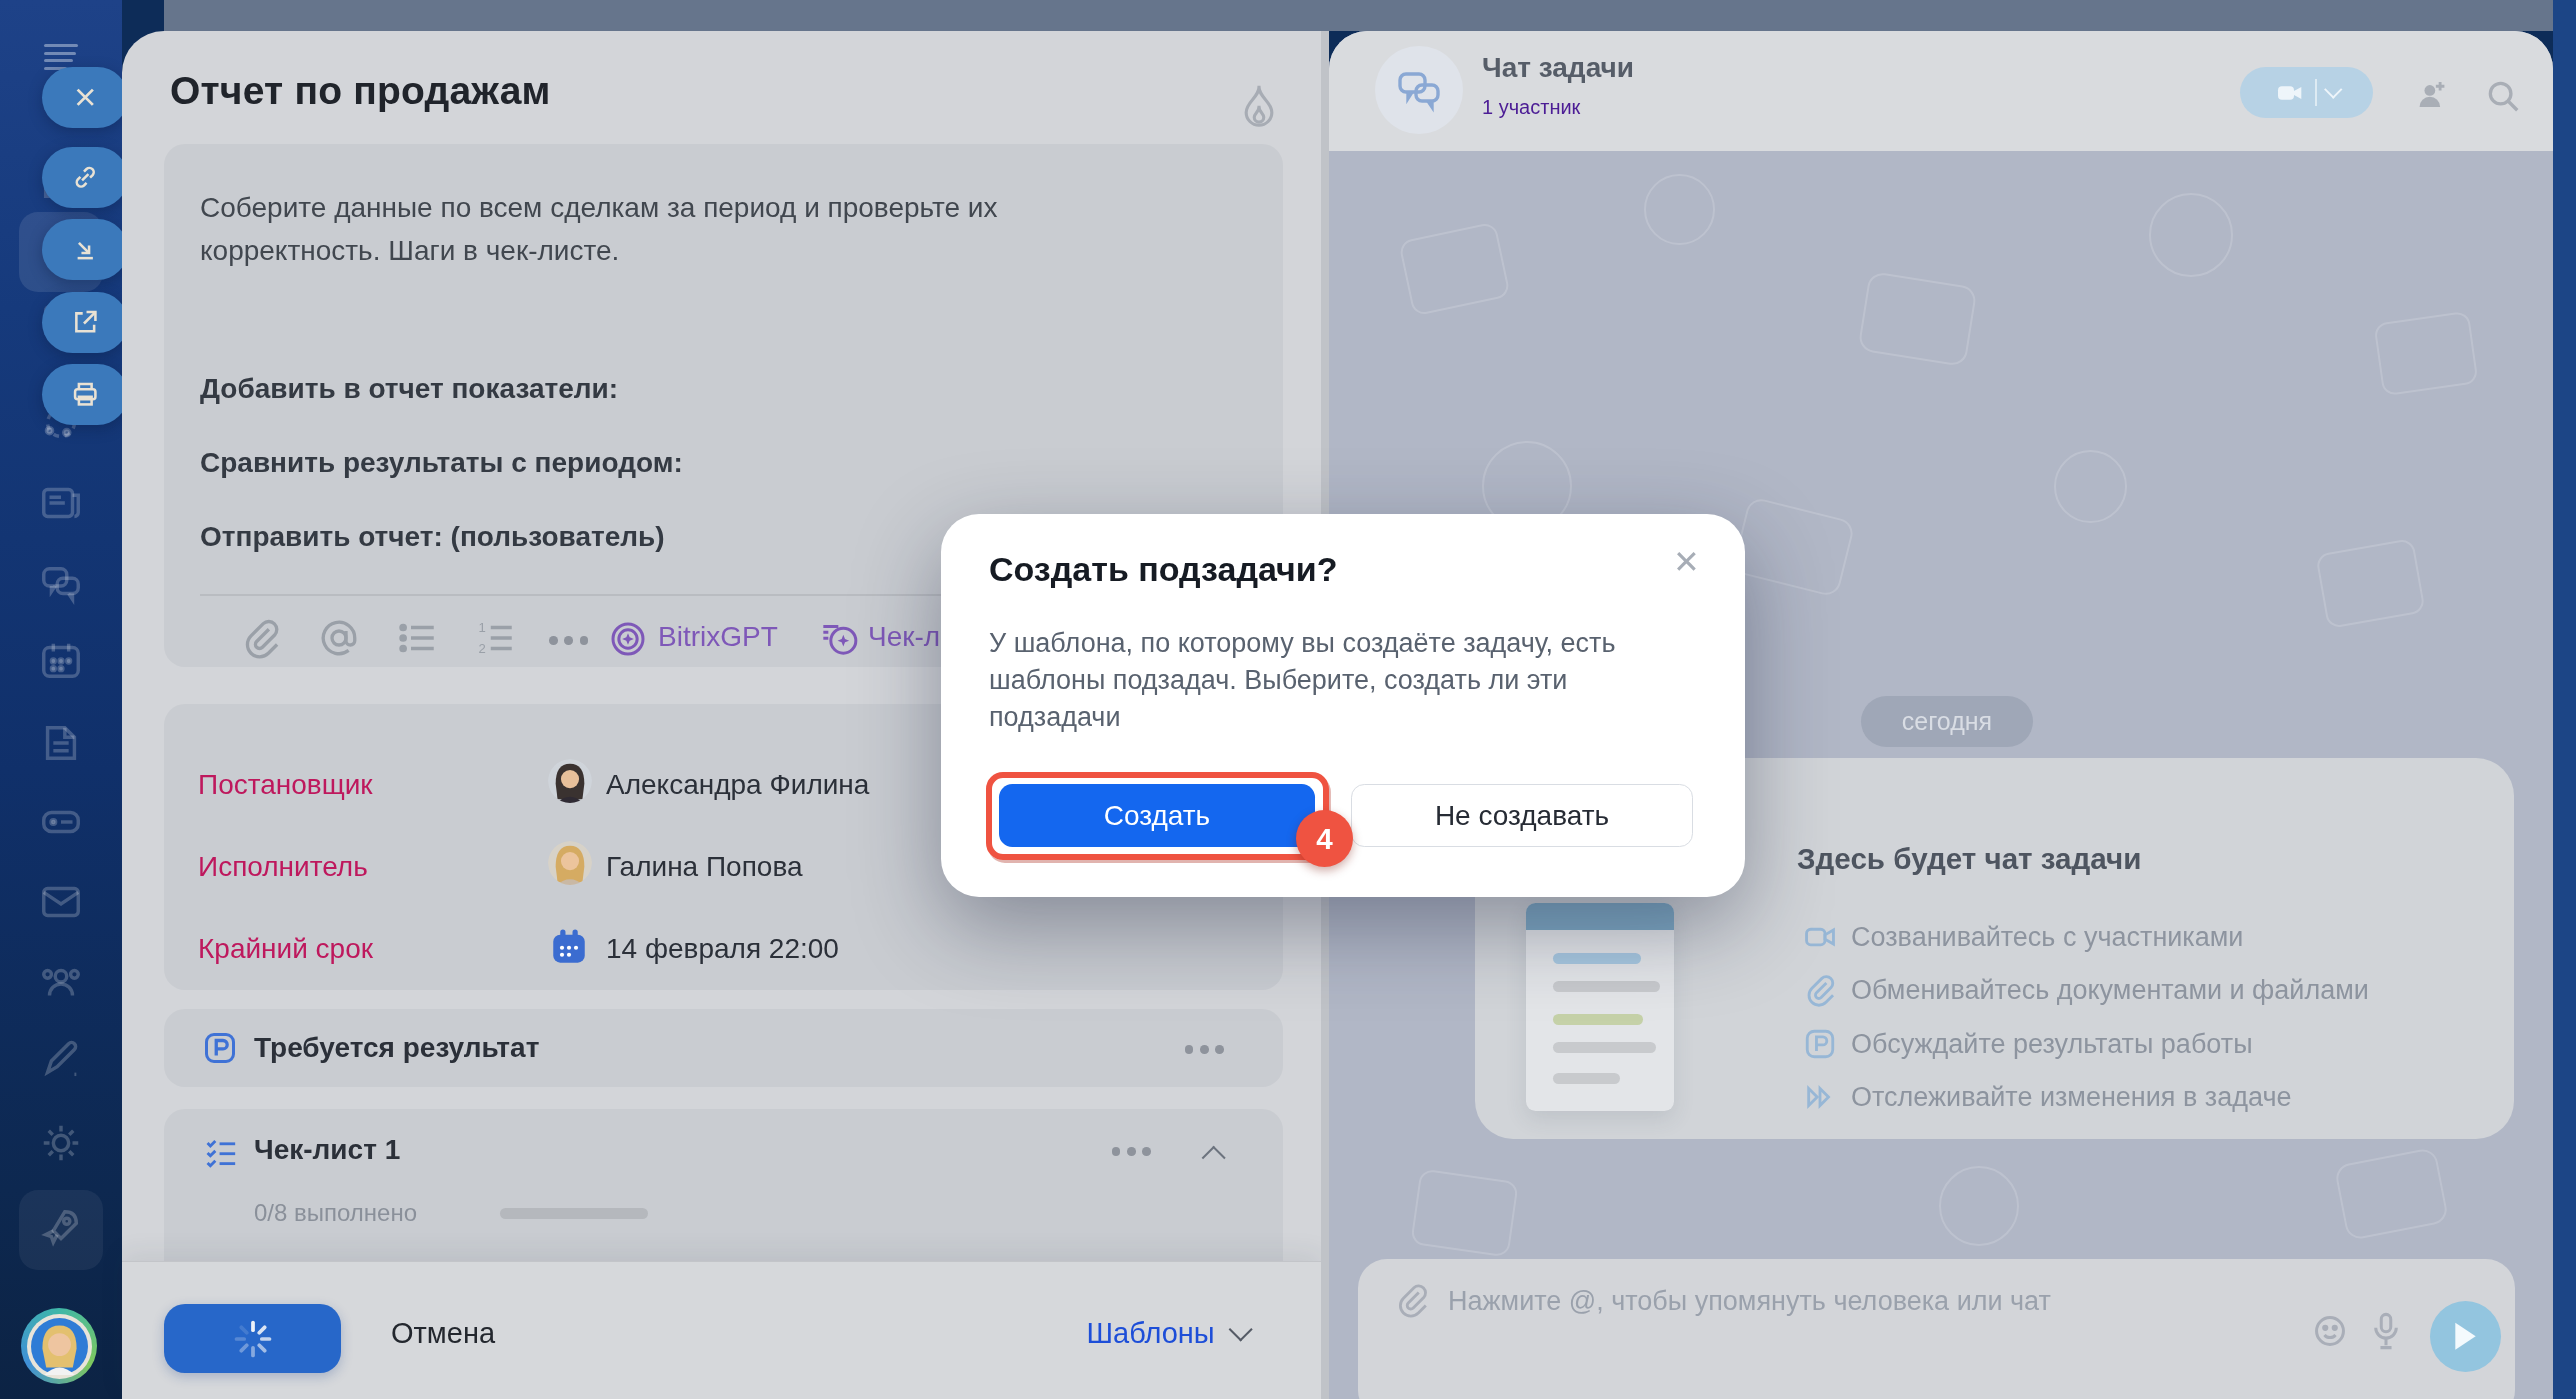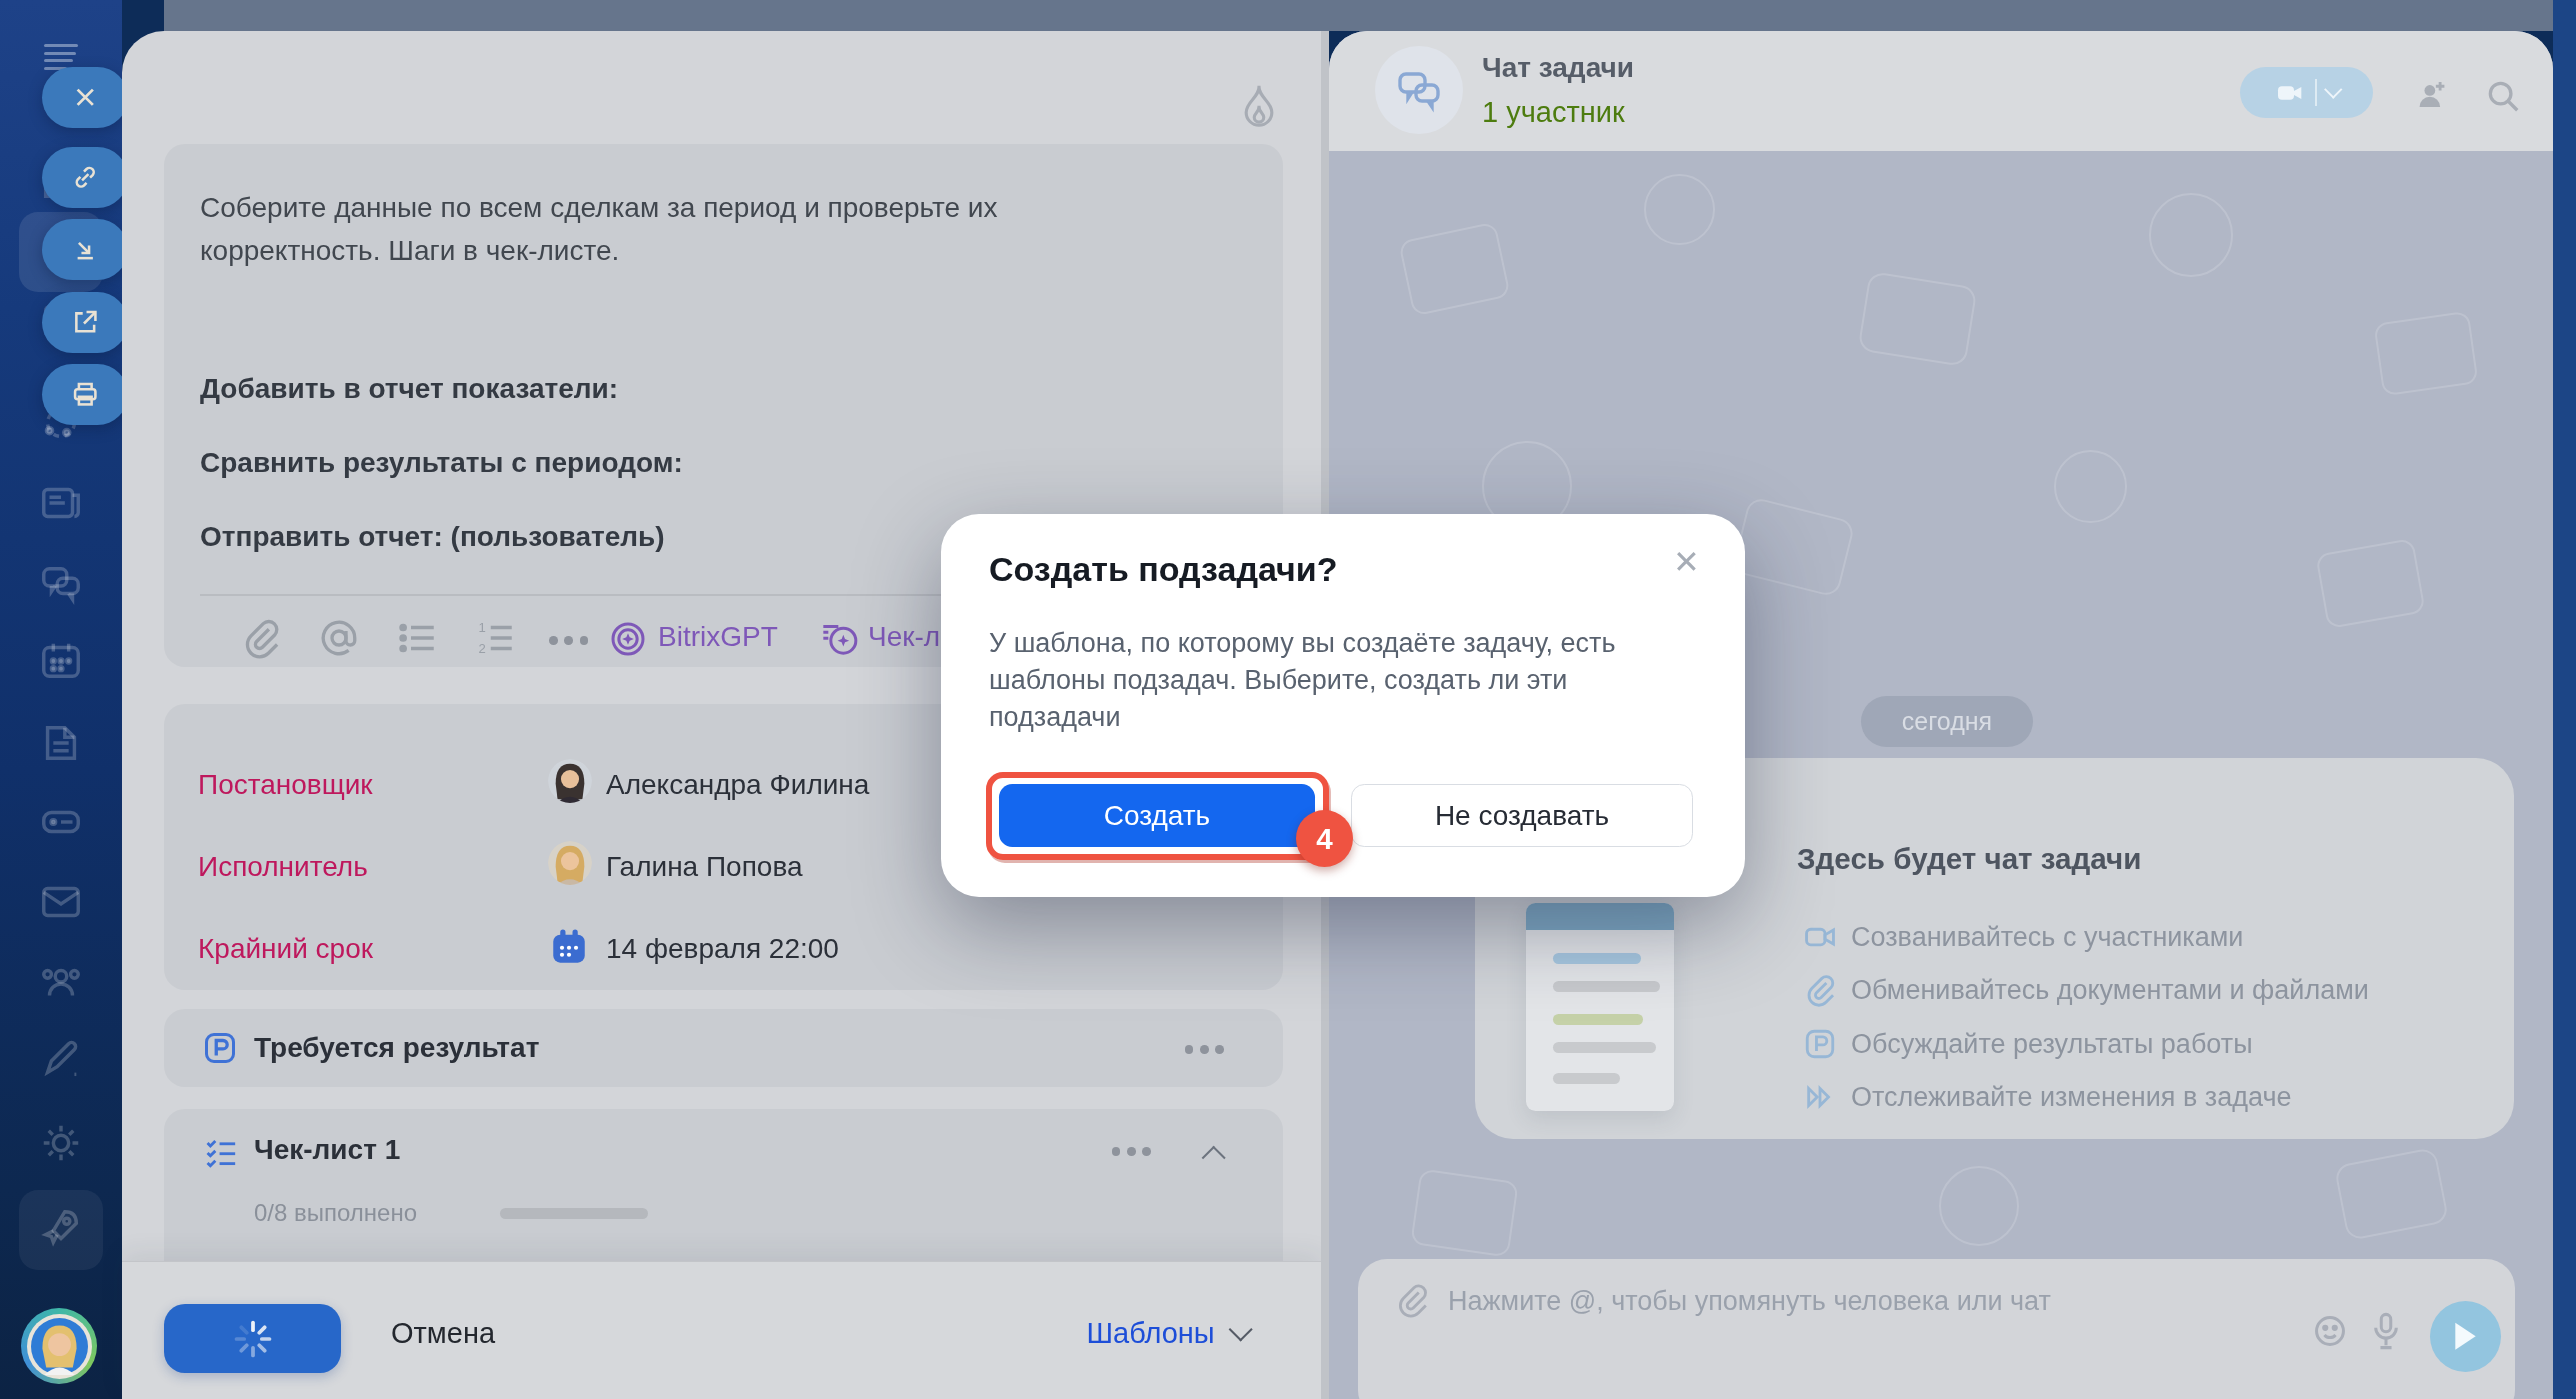--- a/index.html
+++ b/index.html
@@ -77,21 +77,21 @@
   .bottom-bar{left:0;top:1230px;width:1199px;height:138px;background:#d6d8db;border-top:1px solid #c3c5c9;box-shadow:0 -9.5px 23px rgba(40,50,70,.08);}
   .save-btn{left:42px;top:42px;width:177px;height:69px;border-radius:21px;background:#2767c9;display:flex;align-items:center;justify-content:center;box-shadow:0 3.8px 11.4px rgba(20,60,140,.25);}
   .cancel-label{left:269px;top:55px;font-size:29px;color:#23272e;}
   .templates{right:72px;top:55px;display:flex;align-items:center;gap:17px;font-size:29px;color:#1d4ed8;}
 
   
   .chat-panel{left:1329px;top:31px;width:1224px;height:1368px;background:#b1b7c6;border-radius:38px 38px 0 0;overflow:hidden;}
   .chat-header{left:0;top:0;width:1224px;height:120px;background:#d9dbde;}
   .chat-circle{left:46px;top:15.3px;width:88px;height:88px;border-radius:50%;background:#dfe3ea;display:flex;align-items:center;justify-content:center;color:#8aa8d4;}
   .chat-title{left:153px;top:21px;font-size:28px;font-weight:600;color:#565d68;}
-  .chat-sub{left:153px;top:65px;font-size:29px;color:#4d7c0f;}
+  .chat-sub{left:153px;top:65px;font-size:20px;color:#4c1d95;}
   .video-pill{left:911px;top:36px;width:133px;height:51px;border-radius:26px;background:#b7d2e5;display:flex;align-items:center;justify-content:center;gap:9.5px;color:#eef5fa;}
   .hdr-ic{top:46px;width:38px;height:38px;color:#a9aeb6;}
 
   .doodle{border:2.9px solid rgba(255,255,255,0.16);}
   .welcome-card{left:146px;top:727px;width:1039px;height:381px;border-radius:38px;background:#d1d4d8;}
   .date-badge{left:532px;top:665px;width:172px;height:51px;border-radius:26px;background:#9fa7b7;
     display:flex;align-items:center;justify-content:center;font-size:25px;color:#d9dde4;}
   .welcome-title{left:322px;top:84px;font-size:29.6px;font-weight:700;color:#4e5560;}
   .w-item-ic{left:328px;width:34px;height:34px;color:#97b7d6;}
   .w-item-ic svg{width:34px;height:34px;}
@@ -275,20 +275,21 @@
           <circle cx="30" cy="30" r="30" fill="#2e7cd6"></circle>
           <path d="M12 32 Q12 8 30 8 Q48 8 48 32 L44 52 H16 Z" fill="#e3c06f"></path>
           <circle cx="30" cy="28" r="12" fill="#eec5a0"></circle>
           <path d="M14 60 Q30 44 46 60 Z" fill="#f2f2f2"></path>
         </svg>
     </div>
   </div>
 </div>
 
 <div class="abs task-panel">
+  <div class="abs task-title">Отчет по продажам</div>
   <div class="abs flame">
     <svg width="44" height="50" viewBox="0 0 24 26" fill="none" stroke="currentColor" stroke-width="1.7">
       <path d="M12 2 C12.5 8 5 10.5 5 16.5 a7 7 0 0 0 14 0 C19 10.5 11.5 8 12 2 Z"></path>
       <path d="M12 13 c.3 3 -2.6 4 -2.6 6.2 a2.6 2.6 0 0 0 5.2 0 C14.6 17 11.7 16 12 13 Z"></path>
     </svg>
   </div>
 
   <div class="abs box desc-box">
     <div class="abs desc-intro">Соберите данные по всем сделкам за период и проверьте их корректность. Шаги в чек-листе.</div>
     <div class="abs desc-h" style="top:229px">Добавить в отчет показатели:</div>

